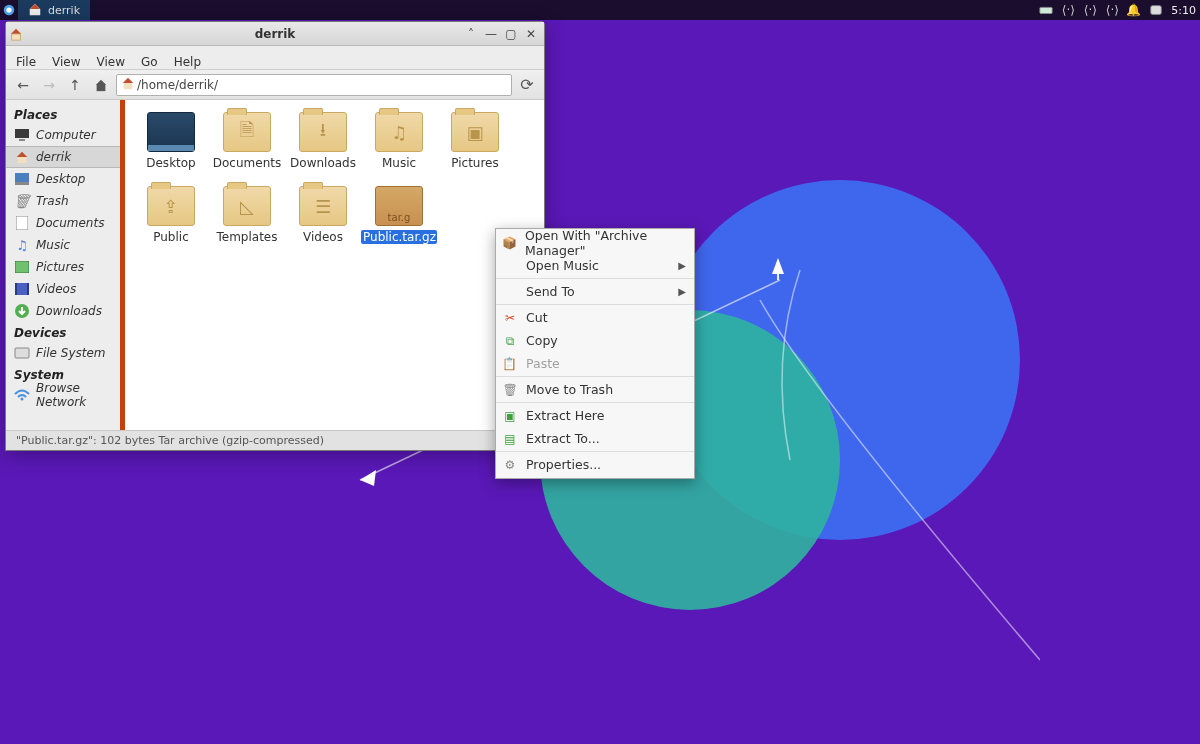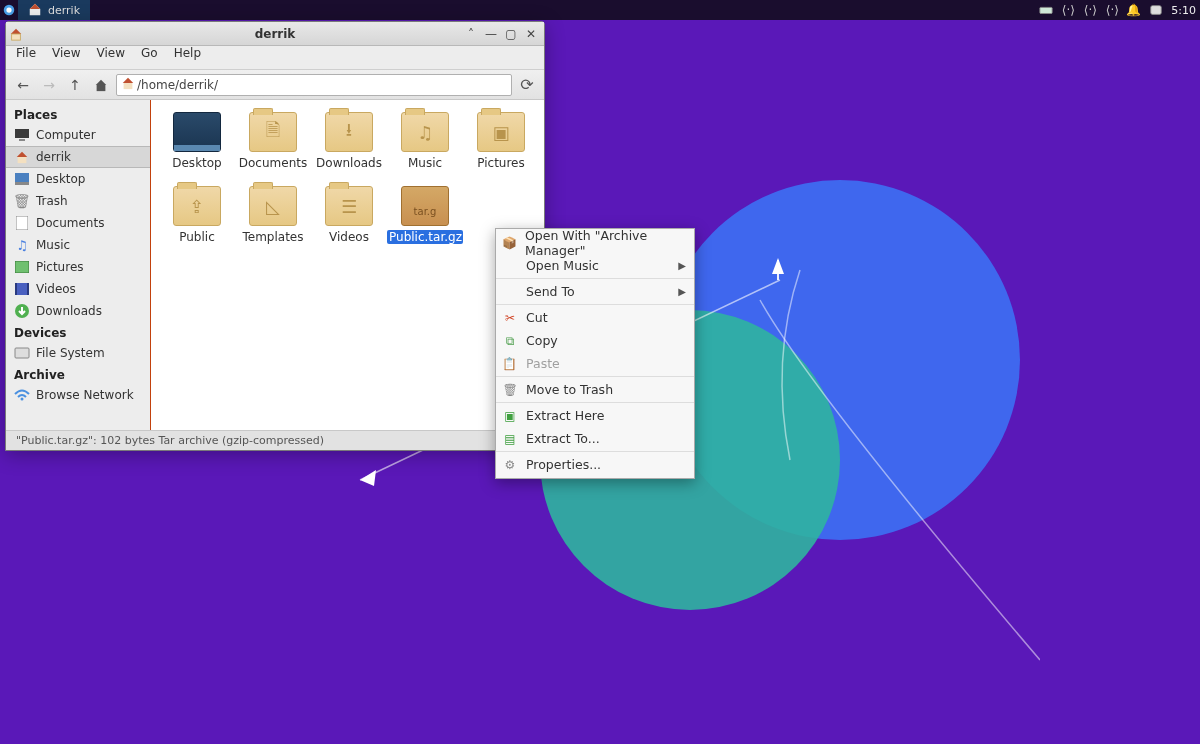--- a/index.html
+++ b/index.html
@@ -18,48 +18,48 @@
   .tray-icon { width: 18px; height: 18px; display: flex; align-items: center; justify-content: center; font-size: 12px; color: #ccc; }
 
   
   .fm { position: absolute; left: 5px; top: 21px; width: 540px; height: 430px; background: #f4f4f4; border: 1px solid #7a7a7a; border-radius: 4px 4px 0 0; display: flex; flex-direction: column; box-shadow: 0 4px 20px rgba(0,0,0,.3); }
   .fm-title { background: linear-gradient(#e8e8e8,#d6d6d6); height: 24px; display: flex; align-items: center; font-size: 12px; color: #333; border-bottom: 1px solid #b8b8b8; font-weight: bold; position: relative; }
   .fm-title .house { width: 20px; display: flex; justify-content: center; }
   .fm-title .title-text { position:absolute; left:0; right:0; text-align:center; pointer-events:none; }
   .fm-title .ctrls { margin-left: auto; display: flex; gap: 6px; padding-right: 6px; z-index:2; }
   .fm-title .ctrls span { width: 14px; text-align: center; cursor: pointer; color:#444; font-weight:normal; }
 
-  .fm-menu { height: 24px; display: flex; align-items: flex-start; gap: 16px; padding: 0 10px; font-size: 12px; color: #333; background: #ededed; border-bottom: 1px solid #cfcfcf; }
+  .fm-menu { height: 24px; display: flex; align-items: flex-end; gap: 16px; padding: 0 10px; font-size: 12px; color: #333; background: #ededed; border-bottom: 1px solid #cfcfcf; }
   .fm-menu span { cursor: pointer; }
 
   .fm-toolbar { height: 30px; background: linear-gradient(#f0f0f0,#e2e2e2); border-bottom: 1px solid #c8c8c8; display: flex; align-items: center; padding: 0 6px; gap: 4px; }
   .tb-btn { width: 22px; height: 22px; display: flex; align-items: center; justify-content: center; color: #555; font-size: 14px; cursor: pointer; border-radius: 3px; }
   .path-box { flex: 1; height: 22px; border: 1px solid #b0b0b0; background: #fff; border-radius: 2px; font-size: 12px; display: flex; align-items: center; padding: 0 2px; color: #444; }
   .path-box .house-sm { width:18px; text-align:center; color:#c05030; }
   .refresh { width: 22px; height: 22px; display:flex; align-items:center; justify-content:center; color:#555; cursor:pointer; }
 
   .fm-body { flex: 1; display: flex; min-height: 0; }
-  .sidebar { width: 145px; background: #ededed; border-right: 1px solid #c2410c; font-size: 12px; color: #333; padding: 4px 0; overflow:hidden; }
+  .sidebar { width: 119px; background: #ededed; border-right: 5px solid #c2410c; font-size: 12px; color: #333; padding: 4px 0; overflow:hidden;font-style:italic; }
   .sidebar .heading { font-weight: bold; padding: 4px 8px 2px; color:#222; }
   .sidebar .item { display: flex; align-items: center; gap: 6px; padding: 2px 8px; cursor: pointer; height:22px; }
   .sidebar .item.active { background: #d7d7d7; border:1px solid #b8b8b8; border-left:none; border-right:none; }
   .sidebar .item .ic { width: 16px; height:16px; display:flex; align-items:center; justify-content:center; font-size:12px; }
 
   .content { flex: 1; background: #fff; position: relative; overflow:hidden; }
   .icon-grid { display: grid; grid-template-columns: repeat(5, 76px); gap: 16px 0; padding: 12px 8px; justify-content: start; }
   .folder { display: flex; flex-direction: column; align-items: center; gap: 4px; font-size: 12px; color: #333; cursor:pointer; }
   .folder .fic { width: 48px; height: 40px; border-radius: 3px; background: linear-gradient(#f0d8a8,#e6c884); border:1px solid #c9a860; position:relative; }
   .folder .fic::before { content:""; position:absolute; top:-5px; left:3px; width:18px; height:6px; background:#e6c884; border:1px solid #c9a860; border-bottom:none; border-radius:2px 2px 0 0; }
   .folder .fic .glyph { position:absolute; inset:0; display:flex; align-items:center; justify-content:center; color:#b8944c; font-size:18px; }
   .folder.desktop .fic { background: linear-gradient(#2a4a6a,#1a3450); border-color:#13283f; }
   .folder.desktop .fic::before { content:none; }
   .folder.desktop .fic::after { content:""; position:absolute; bottom:0; left:0; right:0; height:6px; background:#5a88b0; }
   .folder.archive .fic { background: linear-gradient(#d4a866,#c89050); border-color:#a07030; }
   .folder.archive .fic::before { content:none; }
-  .folder.archive .glyph { color:#7a5020; font-size:10px; bottom:8px; top:auto; }
+  .folder.archive .glyph { color:#7a5020; font-size:10px; bottom:2px; top:auto; }
   .folder.selected .label { background:#2a6fe0; color:#fff; padding:0 2px; border-radius:2px; }
   .label { white-space: nowrap; max-width:76px; overflow:hidden; }
 
   .statusbar { height: 20px; background: #e2e2e2; border-top: 1px solid #c8c8c8; font-size: 11px; color: #555; display: flex; align-items: center; padding: 0 10px; }
 
   
   .ctx { position: absolute; left: 495px; top: 228px; width: 200px; background: #f7f7f7; border: 1px solid #aaa; box-shadow: 0 4px 14px rgba(0,0,0,.35); font-size: 12.5px; color: #333; padding: 2px 0; z-index: 50; }
   .ctx .row { display: flex; align-items: center; height: 23px; padding: 0 8px 0 6px; gap: 8px; cursor: pointer; }
   .ctx .row .ci { width: 16px; height:16px; display:flex; align-items:center; justify-content:center; font-size:12px; }
   .ctx .row .arrow { margin-left:auto; font-size:10px; color:#555; }
@@ -251,21 +251,21 @@
       <div id="devices-list">
           <div class="item">
             <span class="ic">
               <svg width="16" height="12" viewBox="0 0 16 12">
                 <rect x="1" y="1" width="14" height="10" rx="1" fill="#ddd" stroke="#888"></rect>
               </svg>
             </span>
             <span>File System</span>
           </div>
         </div>
-      <div class="heading">Archive</div>
+      <div class="heading">System</div>
       <div id="network-list">
           <div class="item">
             <span class="ic">
               <svg width="16" height="12" viewBox="0 0 16 12">
                 <path d="M1 5 Q8 -2 15 5" stroke="#4a90e0" stroke-width="2" fill="none"></path>
                 <path d="M4 8 Q8 4 12 8" stroke="#4a90e0" stroke-width="2" fill="none"></path>
                 <circle cx="8" cy="10" r="1.5" fill="#4a90e0"></circle>
               </svg>
             </span>
             <span>Browse Network</span>

